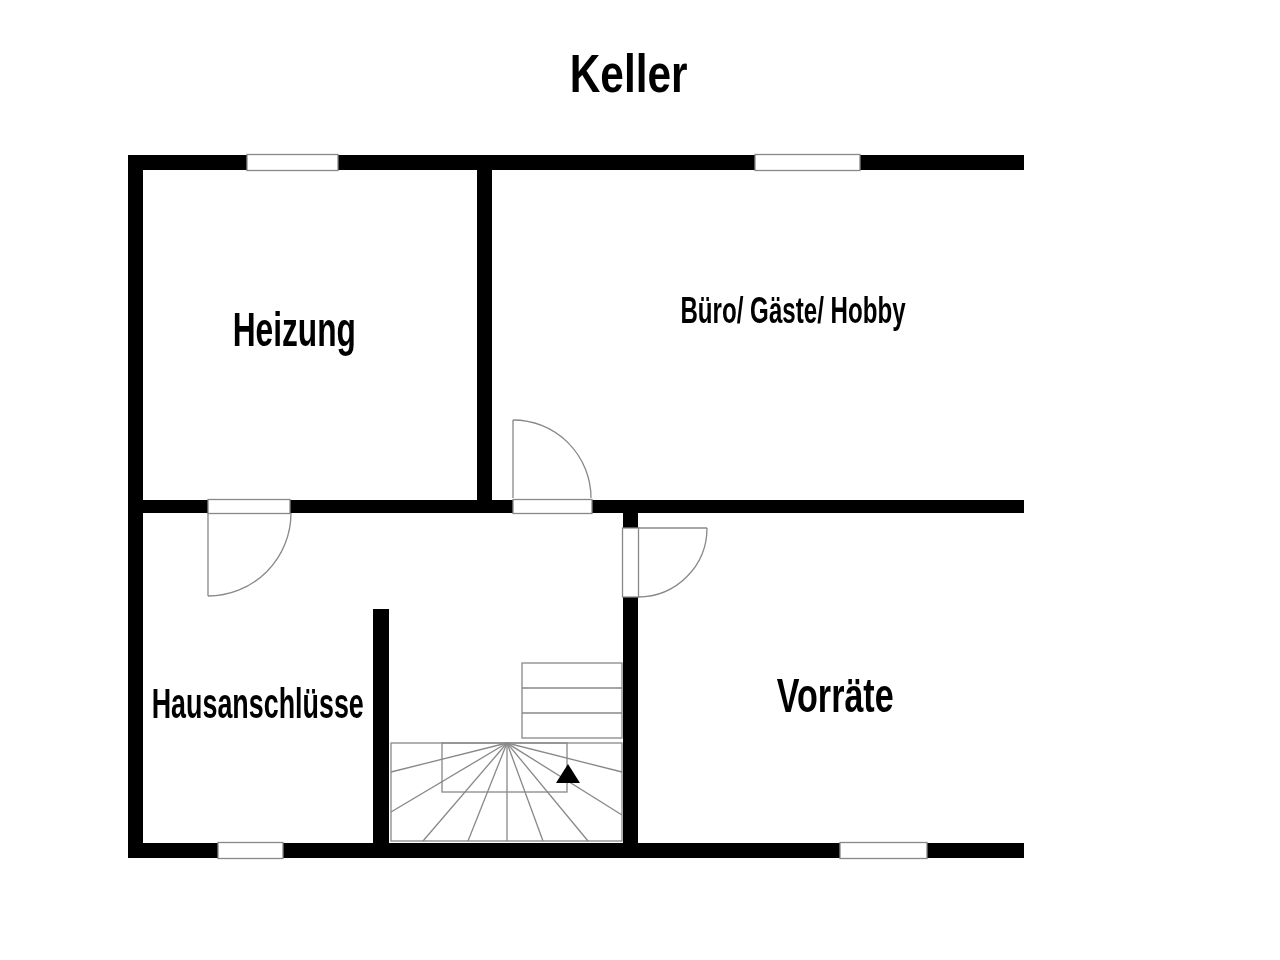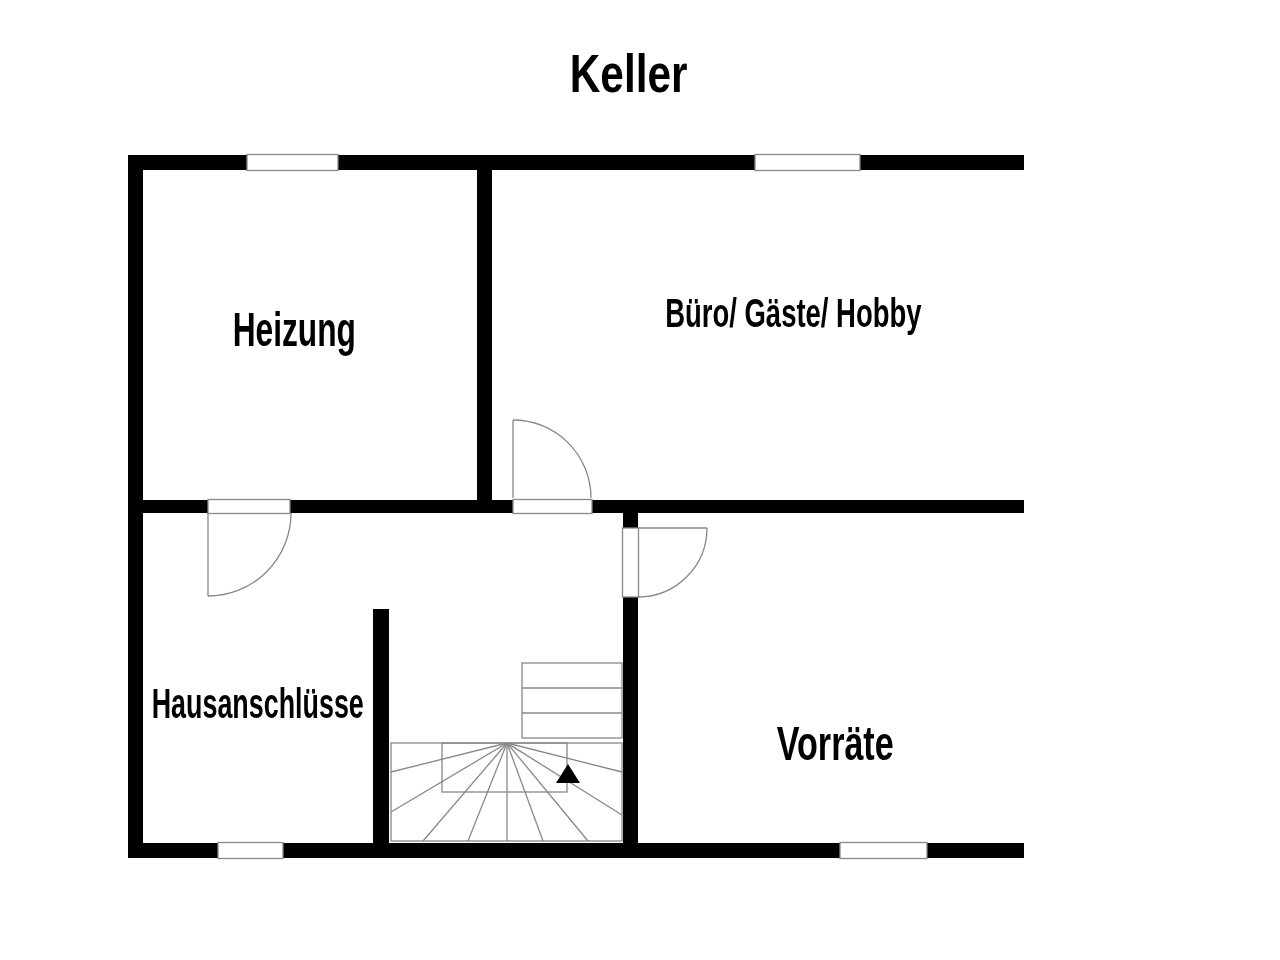--- a/index.html
+++ b/index.html
@@ -11,24 +11,24 @@
     overflow:hidden;font-family:"Liberation Sans","DejaVu Sans",sans-serif;
   }
   .plan-svg{position:absolute;left:0;top:0;width:1280px;height:960px;}
   .label{
     position:absolute;width:500px;line-height:1;text-align:center;
     font-weight:bold;color:var(--text);
   }
   .label>span{display:inline-block;white-space:nowrap;transform:scaleX(var(--sx,0.67));}
   .lbl-title{left:379px;top:47px;font-size:53px;--sx:0.80;}
   .lbl-heizung{left:44px;top:306px;font-size:48px;--sx:0.66;}
-  .lbl-buero{left:543px;top:293px;font-size:41px;--sx:0.67;}
+  .lbl-buero{left:543px;top:293px;font-size:36px;--sx:0.67;}
   .lbl-vorraum{left:260px;top:583px;font-size:48px;--sx:0.68;}
   .lbl-hausanschluesse{left:8px;top:683px;font-size:42px;--sx:0.64;}
-  .lbl-vorraete{left:585px;top:672px;font-size:48px;margin-top:48px;--sx:0.71;}
+  .lbl-vorraete{left:585px;top:672px;font-size:48px;--sx:0.71;}
 
   .wall{fill:var(--wall);stroke:none;}
   .opening{fill:var(--bg);stroke:var(--line);stroke-width:1.3;}
   .thin{fill:none;stroke:var(--line);stroke-width:1.3;}
   .arrow{fill:var(--wall);stroke:none;}
 </style>
 </head>
 <body>
 
 <div class="page">

